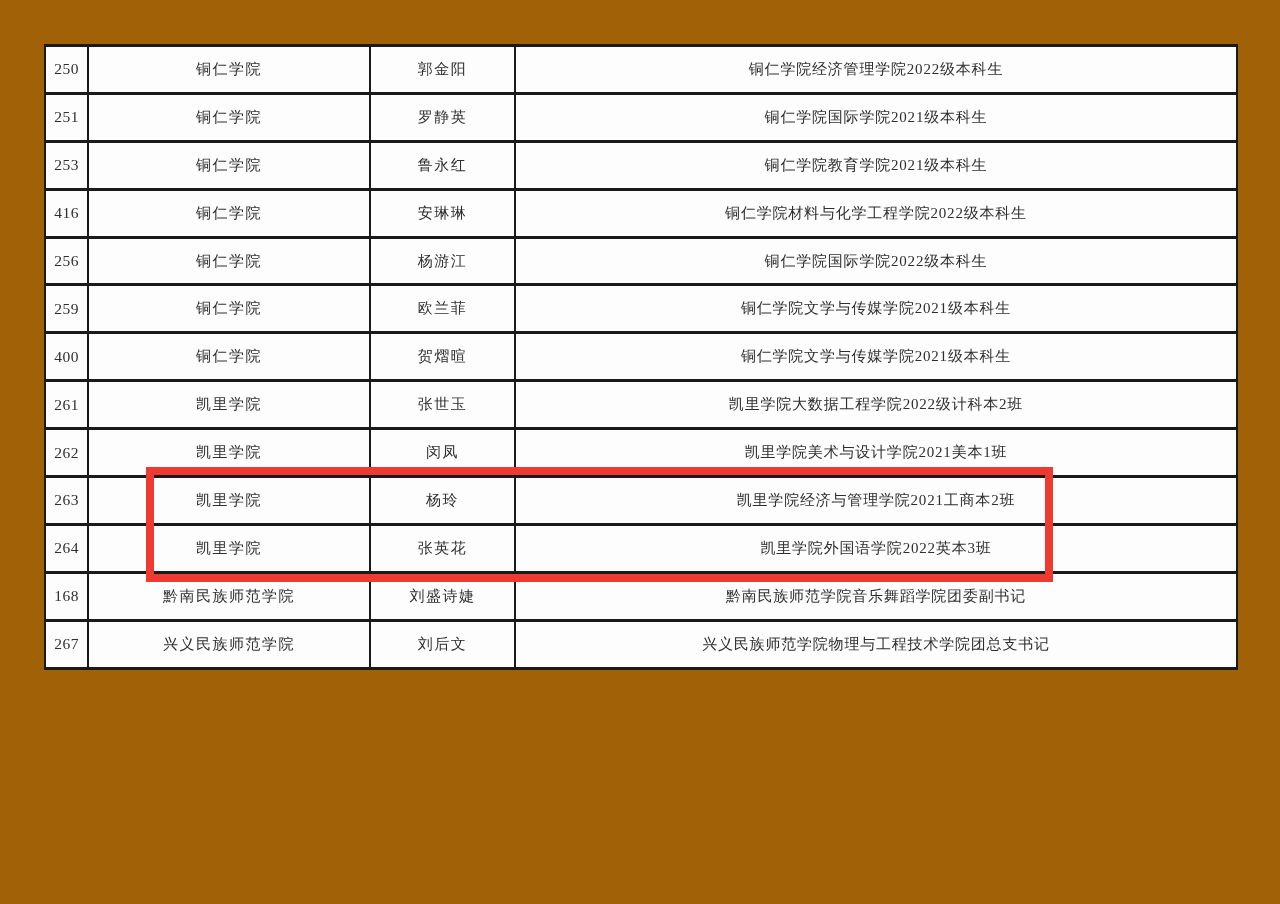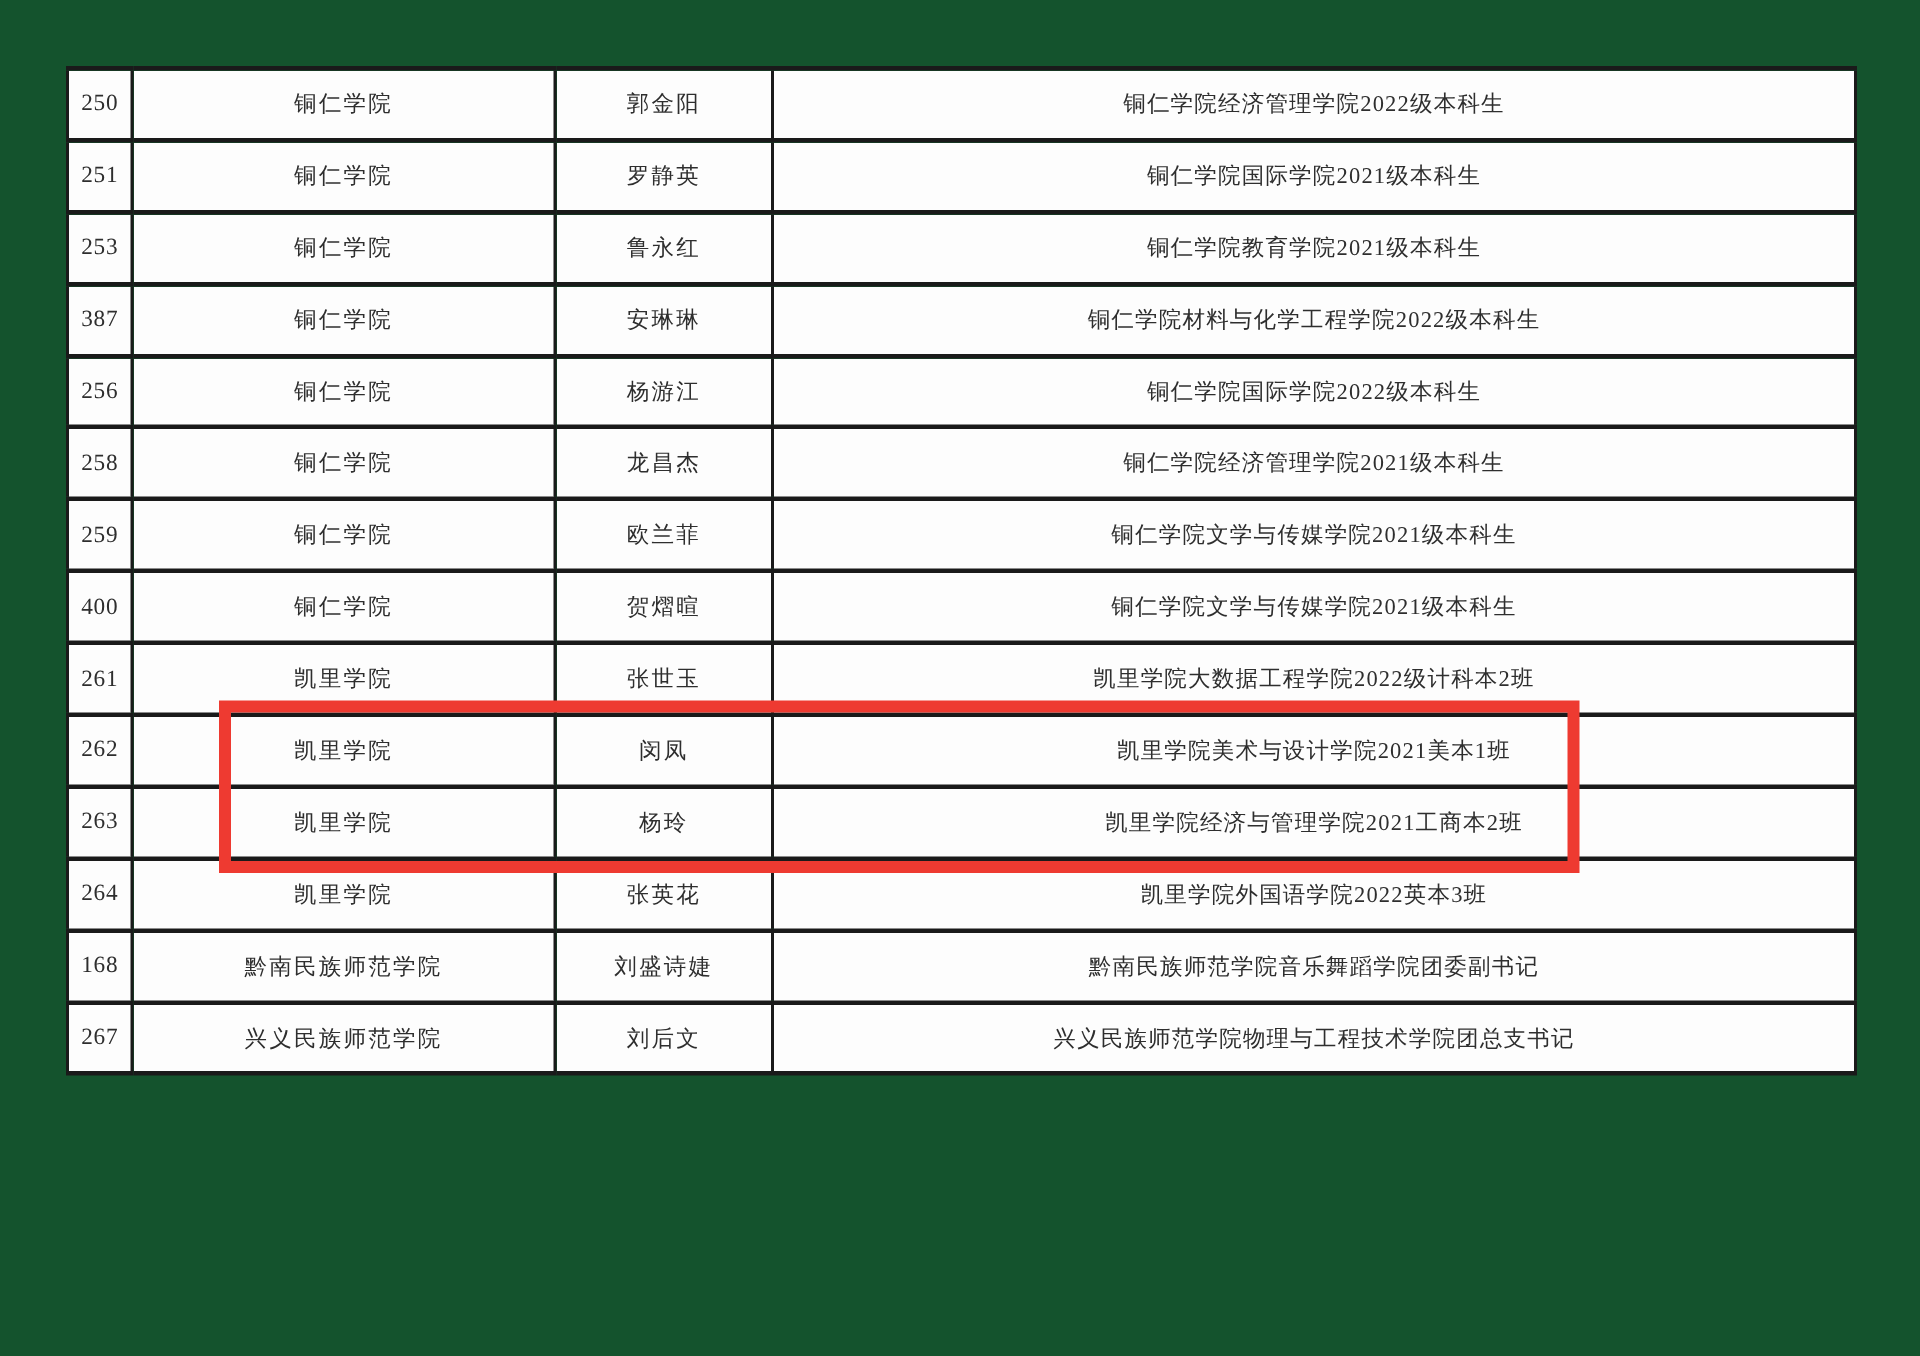--- a/index.html
+++ b/index.html
@@ -8,21 +8,21 @@
     background: #ffffff;
     width: 1280px;
     height: 904px;
     overflow: hidden;
     font-family: "Liberation Serif", "DejaVu Serif", serif;
   }
   .page {
     position: relative;
     width: 1280px;
     height: 904px;
-    background: #14532d;
+    background: #a16207;
     font-family: Liberation Serif, serif;
   }
   table.roster {
     position: absolute;
     left: 44px;
     top: 44px;
     width: 1192px;
     border-collapse: collapse;
     table-layout: fixed;
   }
@@ -88,36 +88,30 @@
           <td class="col-name">罗静英</td>
           <td class="col-detail">铜仁学院国际学院2021级本科生</td>
         </tr>
         <tr>
           <td class="col-no">253</td>
           <td class="col-college">铜仁学院</td>
           <td class="col-name">鲁永红</td>
           <td class="col-detail">铜仁学院教育学院2021级本科生</td>
         </tr>
         <tr>
-          <td class="col-no">387</td>
+          <td class="col-no">416</td>
           <td class="col-college">铜仁学院</td>
           <td class="col-name">安琳琳</td>
           <td class="col-detail">铜仁学院材料与化学工程学院2022级本科生</td>
         </tr>
         <tr>
           <td class="col-no">256</td>
           <td class="col-college">铜仁学院</td>
           <td class="col-name">杨游江</td>
           <td class="col-detail">铜仁学院国际学院2022级本科生</td>
-        </tr>
-        <tr>
-          <td class="col-no">258</td>
-          <td class="col-college">铜仁学院</td>
-          <td class="col-name">龙昌杰</td>
-          <td class="col-detail">铜仁学院经济管理学院2021级本科生</td>
         </tr>
         <tr>
           <td class="col-no">259</td>
           <td class="col-college">铜仁学院</td>
           <td class="col-name">欧兰菲</td>
           <td class="col-detail">铜仁学院文学与传媒学院2021级本科生</td>
         </tr>
         <tr>
           <td class="col-no">400</td>
           <td class="col-college">铜仁学院</td>

